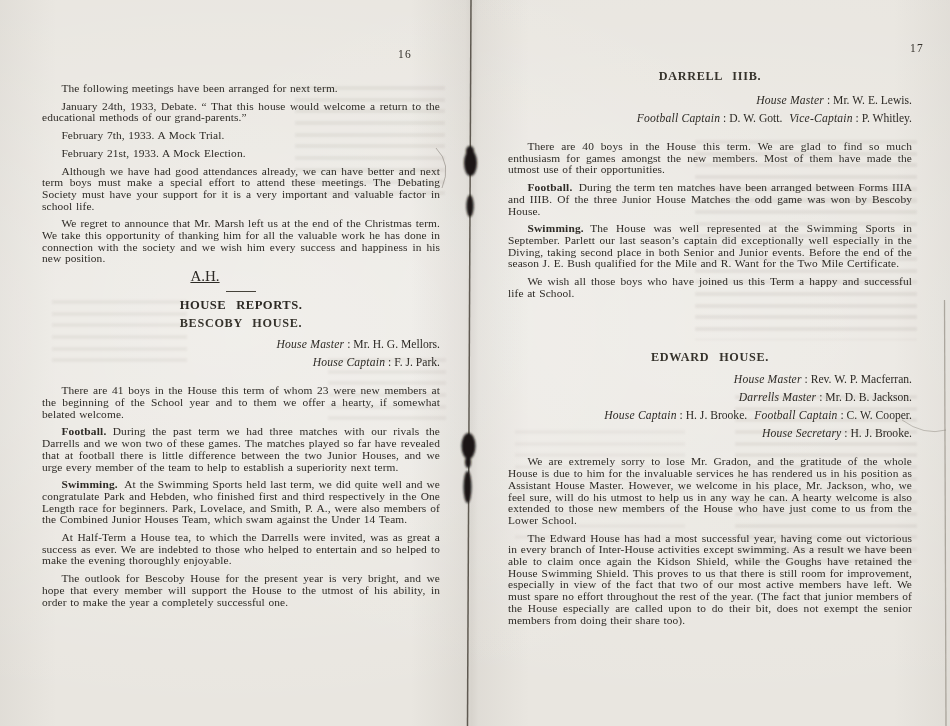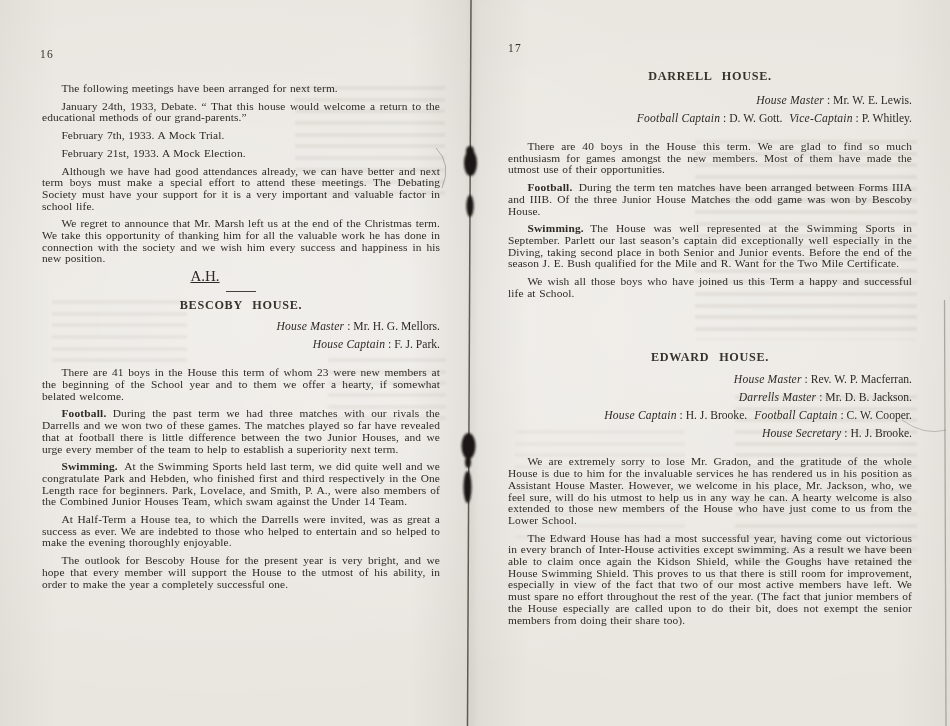--- a/index.html
+++ b/index.html
@@ -10,21 +10,21 @@
       radial-gradient(ellipse 120% 90% at 76% 45%, rgba(255,255,255,0.22), rgba(255,255,255,0) 60%),
       linear-gradient(to right, rgba(60,52,40,0.05), rgba(60,52,40,0) 6%, rgba(60,52,40,0) 94%, rgba(60,52,40,0.05)),
       #e9e6e0;
     font-family:"Liberation Serif","DejaVu Serif",serif;
     color:#2d2a25;
   }
   .gutter-shade {
     position:absolute; left:410px; top:0; width:120px; height:726px;
     background:linear-gradient(to right, rgba(70,60,48,0) 0%, rgba(70,60,48,0.07) 46%, rgba(70,60,48,0.11) 51%, rgba(70,60,48,0.06) 57%, rgba(70,60,48,0) 100%);
   }
-  .pageno { position:absolute; font-size:11.5px; letter-spacing:1.2px; text-align:left; color:#33302a; }
+  .pageno { position:absolute; font-size:11.5px; letter-spacing:1.2px; text-align:right; color:#33302a; }
   .pageno.left { left:40px; width:372px; top:48px; }
   .pageno.right { left:508px; width:416px; top:42px; }
   .textcol { position:absolute; }
   .textcol.left { left:42px; top:83px; width:398px; }
   .textcol.right { left:508px; top:70px; width:404px; }
   .textcol p { margin:0 0 6px; }
   .para { text-align:justify; text-indent:1.7em; font-size:11.4px; line-height:11.7px; letter-spacing:0.1px; word-spacing:0.06em; }
   .lead { font-weight:bold; margin-right:0.55em; letter-spacing:0.2px; }
   .signature { text-align:center; padding-right:72px; font-size:15px; line-height:11.7px; margin:1px 0 0;text-decoration:underline; }
   .rule { width:30px; height:1.5px; background:#46423a; margin:8px auto 7px; }
@@ -65,39 +65,40 @@
       <p class="para">The following meetings have been arranged for next term.</p>
       <p class="para">January 24th, 1933, Debate.  “ That this house would welcome a return to the educational methods of our grand-parents.”</p>
       <p class="para">February 7th, 1933.  A Mock Trial.</p>
       <p class="para">February 21st, 1933.  A Mock Election.</p>
       <p class="para">Although we have had good attendances already, we can have better and next term boys must make a special effort to attend these meetings.  The Debating Society must have your support for it is a very important and valuable factor in school life.</p>
       <p class="para">We regret to announce that Mr. Marsh left us at the end of the Christmas term.  We take this opportunity of thanking him for all the valuable work he has done in connection with the society and we wish him every success and happiness in his new position.</p>
       <p class="signature">A.H.</p>
 
       <div class="rule"></div>
 
+      <h2 class="reports-title">HOUSE REPORTS.</h2>
       <h3 class="house-name">BESCOBY HOUSE.</h3>
 
       <div class="officers tail">
         <p class="officer"><span class="pair"><i>House Master</i><span> : </span><span>Mr. H. G. Mellors.</span></span></p>
         <p class="officer"><span class="pair"><i>House Captain</i><span> : </span><span>F. J. Park.</span></span></p>
       </div>
 
       <p class="para">There are 41 boys in the House this term of whom 23 were new members at the beginning of the School year and to them we offer a hearty, if somewhat belated welcome.</p>
       <p class="para"><b class="lead">Football.</b><span>During the past term we had three matches with our rivals the Darrells and we won two of these games.  The matches played so far have revealed that at football there is little difference between the two Junior Houses, and we urge every member of the team to help to establish a superiority next term.</span></p>
       <p class="para"><b class="lead">Swimming.</b><span>At the Swimming Sports held last term, we did quite well and we congratulate Park and Hebden, who finished first and third respectively in the One Length race for beginners.  Park, Lovelace, and Smith, P. A., were also members of the Combined Junior Houses Team, which swam against the Under 14 Team.</span></p>
       <p class="para">At Half-Term a House tea, to which the Darrells were invited, was as great a success as ever.  We are indebted to those who helped to entertain and so helped to make the evening thoroughly enjoyable.</p>
       <p class="para">The outlook for Bescoby House for the present year is very bright, and we hope that every member will support the House to the utmost of his ability, in order to make the year a completely successful one.</p>
     </div>
   </div>
 
   <div>
     <div class="pageno right">17</div>
     <div class="textcol right">
-      <h3 class="house-name darrell">DARRELL HOUSE.</h3>
+      <h3 class="house-name darrell">DARRELL IIIB.</h3>
 
       <div class="officers tail">
         <p class="officer"><span class="pair"><i>House Master</i><span> : </span><span>Mr. W. E. Lewis.</span></span></p>
         <p class="officer"><span class="pair"><i>Football Captain</i><span> : </span><span>D. W. Gott.</span></span><span class="pair"><i>Vice-Captain</i><span> : </span><span>P. Whitley.</span></span></p>
       </div>
 
       <p class="para">There are 40 boys in the House this term.  We are glad to find so much enthusiasm for games amongst the new members.  Most of them have made the utmost use of their opportunities.</p>
       <p class="para"><b class="lead">Football.</b><span>During the term ten matches have been arranged between Forms IIIA and IIIB.  Of the three Junior House Matches the odd game was won by Bescoby House.</span></p>
       <p class="para"><b class="lead">Swimming.</b><span>The House was well represented at the Swimming Sports in September.  Parlett our last season’s captain did exceptionally well especially in the Diving, taking second place in both Senior and Junior events.  Before the end of the season J. E. Bush qualified for the Mile and R. Want for the Two Mile Certificate.</span></p>
       <p class="para">We wish all those boys who have joined us this Term a happy and successful life at School.</p>

